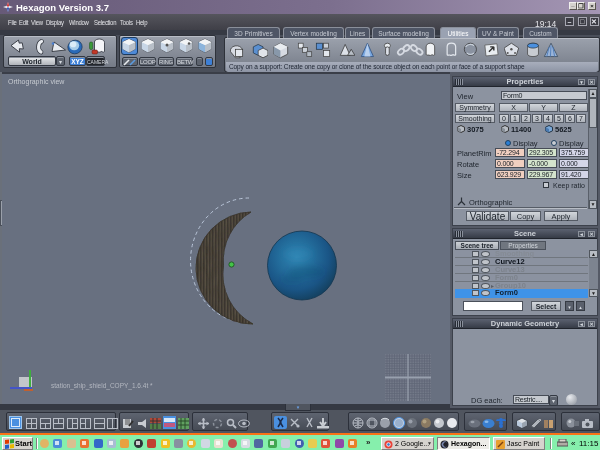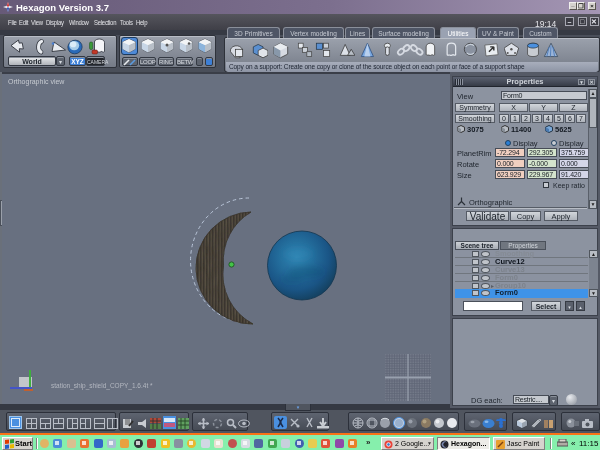--- a/index.html
+++ b/index.html
@@ -378,20 +378,21 @@
     <div class="btn" style="left:91px;top:134px;width:34px;height:10px;line-height:10px;font-size:7.5px">Apply</div>
 
     <div class="a" style="left:135px;top:12px;width:9px;height:120px;background:#7d8490;border-left:1px solid #5a606a">
       <div style="height:9px;background:#b8bdc4;border:1px solid #50565e;font-size:5px;text-align:center;line-height:7px;color:#222">▲</div>
       <div style="height:30px;background:#b0b5bc;border:1px solid #50565e"></div>
       <div style="position:absolute;bottom:0;width:100%;height:9px;background:#b8bdc4;border:1px solid #50565e;font-size:5px;text-align:center;line-height:7px;color:#222">▼</div>
     </div>
   </div>
 
   <div class="pan" style="top:156px;height:88px">
+    <div class="ptitle"><div class="grip"></div>Scene<div class="pbx">◂</div><div class="pbx pbx2">✕</div></div>
     <div class="a" style="left:2px;top:12px;width:44px;height:9px;background:linear-gradient(#cdd1d6,#a8adb5);border:1px solid #4a505a;font-size:6.5px;text-align:center;color:#1a2028;font-weight:bold;line-height:8px">Scene tree</div>
     <div class="a" style="left:47px;top:12px;width:46px;height:9px;background:#70767f;border:1px solid #4a505a;font-size:6.5px;text-align:center;color:#d0d4da;line-height:8px">Properties</div>
 
     <div class="a" style="left:2px;top:21px;width:133px;height:47px;background:#8b92a0">
       <div class="trow" style="top:0">
           <div class="lk"></div>
           <div class="ey"></div>
           <span class="tn" style="color:#858b94">Smoothing</span>
         </div>
       <div class="trow" style="top:8px">
@@ -426,20 +427,21 @@
       <div style="position:absolute;bottom:0;width:100%;height:8px;background:#b8bdc4;border:1px solid #50565e;font-size:5px;text-align:center;line-height:6px;color:#222">▼</div>
     </div>
 
     <div class="a" style="left:10px;top:72px;width:60px;height:10px;background:#fff;border:1px solid #4a505a"></div>
     <div class="btn" style="left:78px;top:72px;width:30px;height:10px;line-height:10px;font-weight:bold">Select</div>
     <div class="a" style="left:112px;top:72px;width:9px;height:10px;line-height:10px;font-size:5px;background:#5a606c;border:1px solid #363b44;color:#d8dce2;text-align:center">▾</div>
     <div class="a" style="left:123px;top:72px;width:9px;height:10px;line-height:10px;font-size:5px;background:#5a606c;border:1px solid #363b44;color:#d8dce2;text-align:center">▴</div>
   </div>
 
   <div class="pan" style="top:246px;height:88px">
+    <div class="ptitle"><div class="grip"></div>Dynamic Geometry<div class="pbx">◂</div><div class="pbx pbx2">✕</div></div>
     <div class="lab" style="left:18px;top:77px;font-size:7.5px">DG each:</div>
     <div class="fld" style="left:60px;top:76px;width:36px;background:#c6cad0">Restric....</div>
     <div class="sbtn" style="left:96px;top:76px;width:9px;height:11px;line-height:11px">▾</div>
     <div class="a" style="left:113px;top:75px;width:11px;height:11px;border-radius:50%;background:radial-gradient(circle at 35% 30%,#e8eaee,#8a909a)"></div>
   </div>
 </div>
 
 <div class="a" id="bb">
   <div class="bgrp" style="left:6px;width:110px"></div>
   <div class="bgrp" style="left:119px;width:70px"></div>

